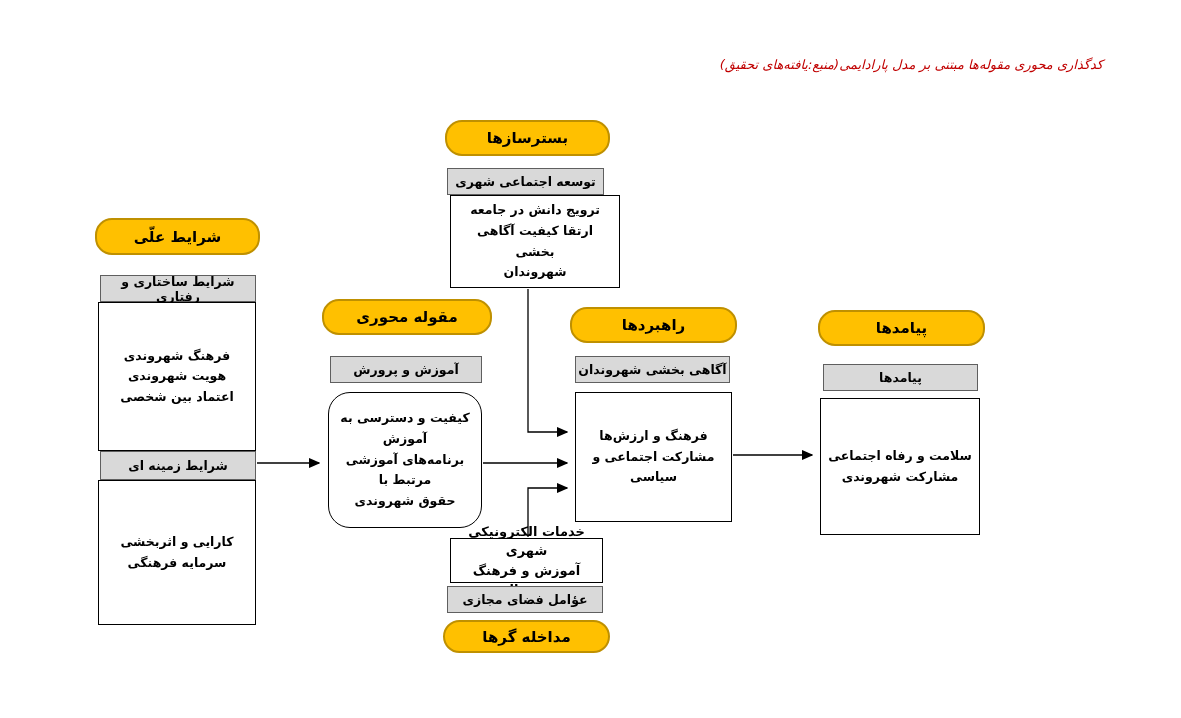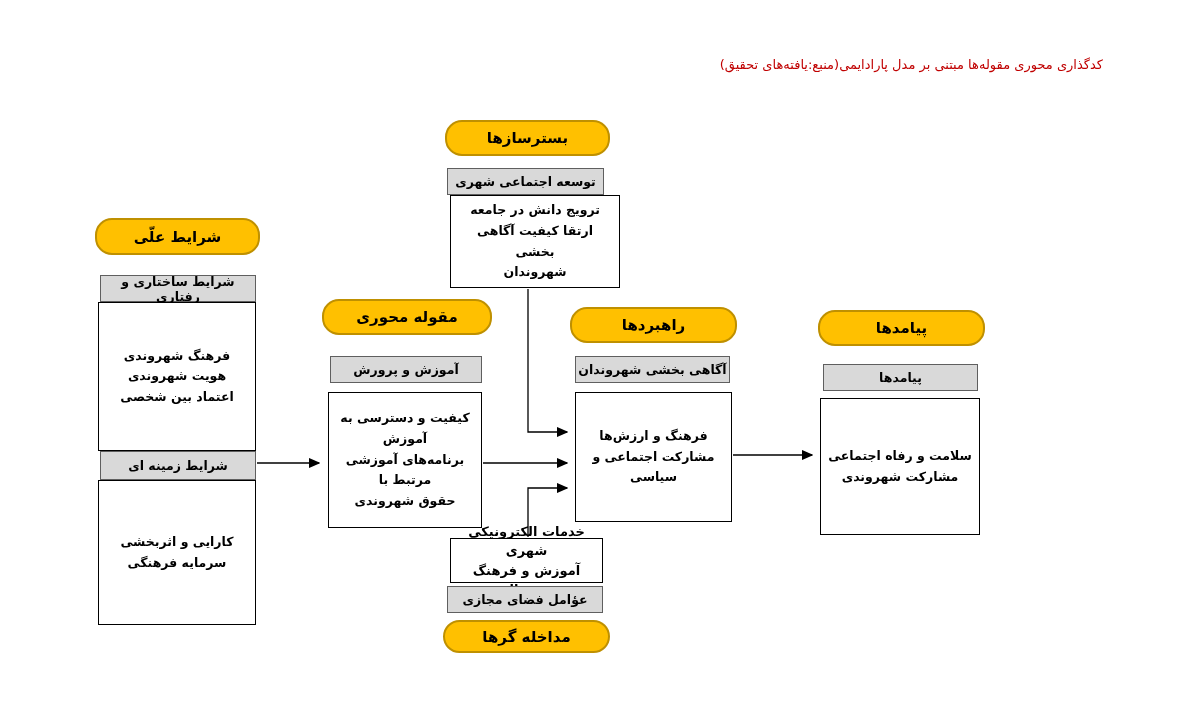--- a/index.html
+++ b/index.html
@@ -13,20 +13,21 @@
     background: #ffffff;
     overflow: hidden;
   }
 
   .diagram-title {
     position: absolute;
     top: 57px;
     right: 78px;
     direction: rtl;
     color: #C00000;
+    font-style: italic;
     font-size: 13px;
     letter-spacing: 0.2px;
     white-space: nowrap;
   }
 
   .ylabel {
     position: absolute;
     background: #FFC000;
     border: 2px solid #BF9000;
     border-radius: 17px;
@@ -102,21 +103,21 @@
     <div>اعتماد بین شخصی</div>
   </div>
   <div class="ghead" style="left:100px; top:451px; width:156px; height:29px;">شرایط زمینه ای</div>
   <div class="wbox" style="left:98px; top:480px; width:158px; height:145px;">
     <div>کارایی و اثربخشی</div>
     <div>سرمایه فرهنگی</div>
   </div>
 
   <div class="ylabel" style="left:322px; top:299px; width:170px; height:36px;">مقوله محوری</div>
   <div class="ghead" style="left:330px; top:356px; width:152px; height:27px;">آموزش و پرورش</div>
-  <div class="wbox" style="left:328px; top:392px; width:154px; height:136px;">
+  <div class="wbox" style="left:328px; top:392px; width:154px; height:136px;border-radius:22px;">
     <div>کیفیت و دسترسی به</div>
     <div>آموزش</div>
     <div>برنامه‌های آموزشی مرتبط با</div>
     <div>حقوق شهروندی</div>
   </div>
 
   <div class="ylabel" style="left:570px; top:307px; width:167px; height:36px;">راهبردها</div>
   <div class="ghead" style="left:575px; top:356px; width:155px; height:27px;">آگاهی بخشی شهروندان</div>
   <div class="wbox" style="left:575px; top:392px; width:157px; height:130px;">
     <div>فرهنگ و ارزش‌ها</div>

